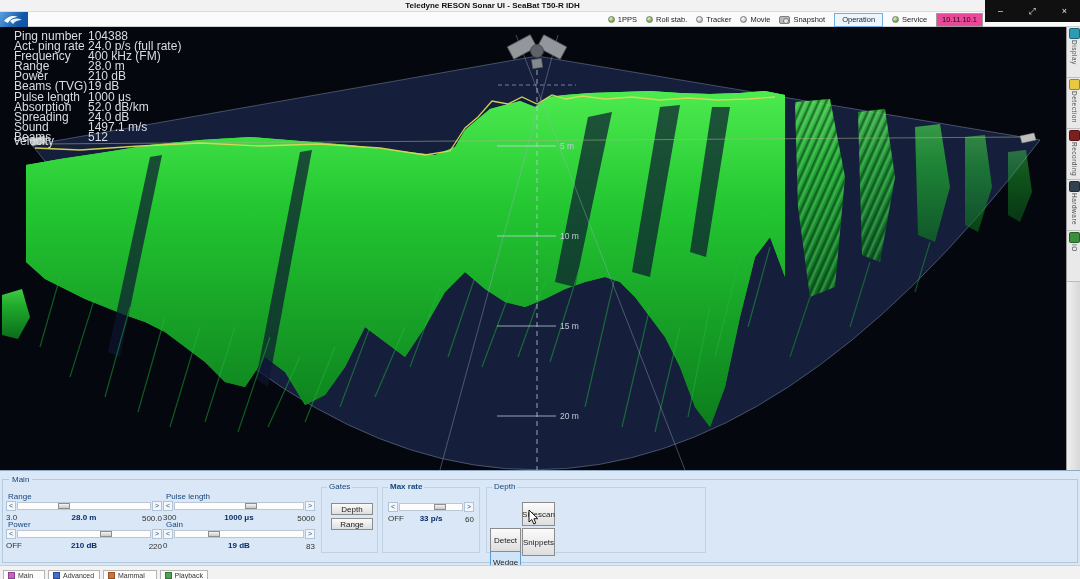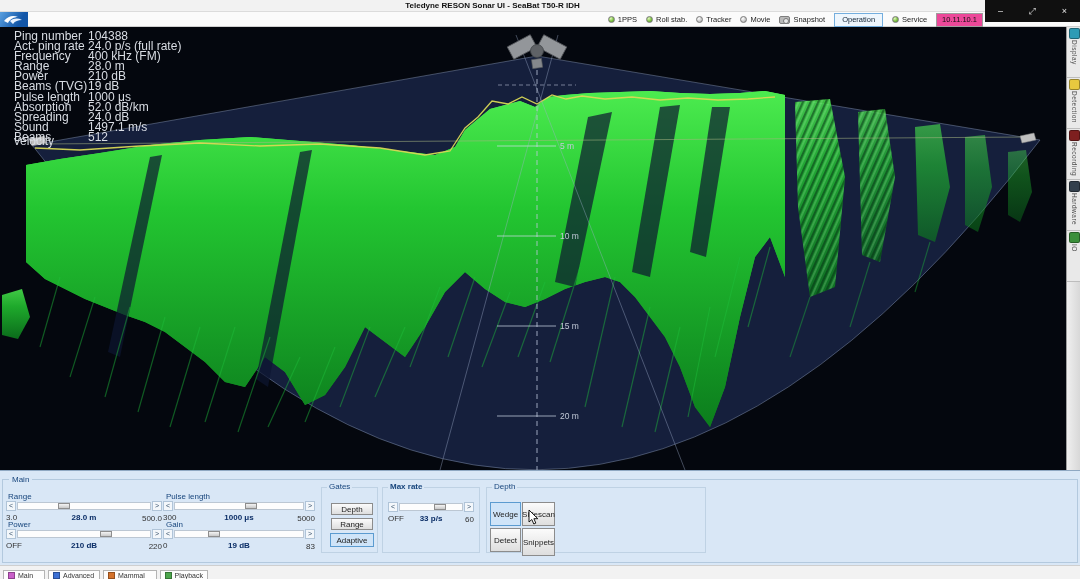--- a/index.html
+++ b/index.html
@@ -47,21 +47,21 @@
   .srow { position:absolute; height:10px; }
   .sarrow { position:absolute; top:0; width:10px; height:10px; background:#f3f7fb; border:1px solid #b0c4d8; font-size:7px; line-height:7px; text-align:center; color:#35506b; cursor:default; }
   .sarrow.r { right:0; } .sarrow.l { left:0; }
   .strack { position:absolute; left:11px; right:11px; top:1px; height:8px; background:#fdfdfd; border:1px solid #bcc7d3; }
   .sthumb { position:absolute; top:0; width:12px; height:6px; background:linear-gradient(#f4f4f4,#c9c9c9); border:1px solid #8e8e8e; }
   .svals { position:absolute; height:9px; color:#333; }
   .vmin { position:absolute; left:0; top:0; }
   .vval { position:absolute; left:0; width:100%; text-align:center; font-weight:bold; color:#0a2d66; }
   .vmax { position:absolute; right:0; top:1px; }
   .pbtn { position:absolute; background:linear-gradient(#fbfbfb,#dedede); border:1px solid #8c8c8c; font-size:8px; color:#222; display:flex; align-items:center; justify-content:center; cursor:default; }
-  .pbtn.sel { background:#cfe4f8; border:1px solid #5b9bd0; }
+  .pbtn.sel { background:#cfe4f8; border:1px solid #5b9bd0;margin-top:48px; }
 
   
   .statusstrip { position:absolute; left:0; top:565px; width:1080px; height:14px; background:#f2f2f2; border-top:1px solid #cfcfcf; }
   .btab { position:absolute; top:4px; height:14px; border:1px solid #b4b4b4; background:#fdfdfd; display:flex; align-items:flex-start; gap:3px; padding:1px 4px; font-size:7px; color:#333; }
   .bicon { width:7px; height:7px; border:1px solid rgba(0,0,0,.3); }
 
   .cursor { position:absolute; left:528px; top:510px; z-index:40; }
 </style>
 </head>
 <body>

